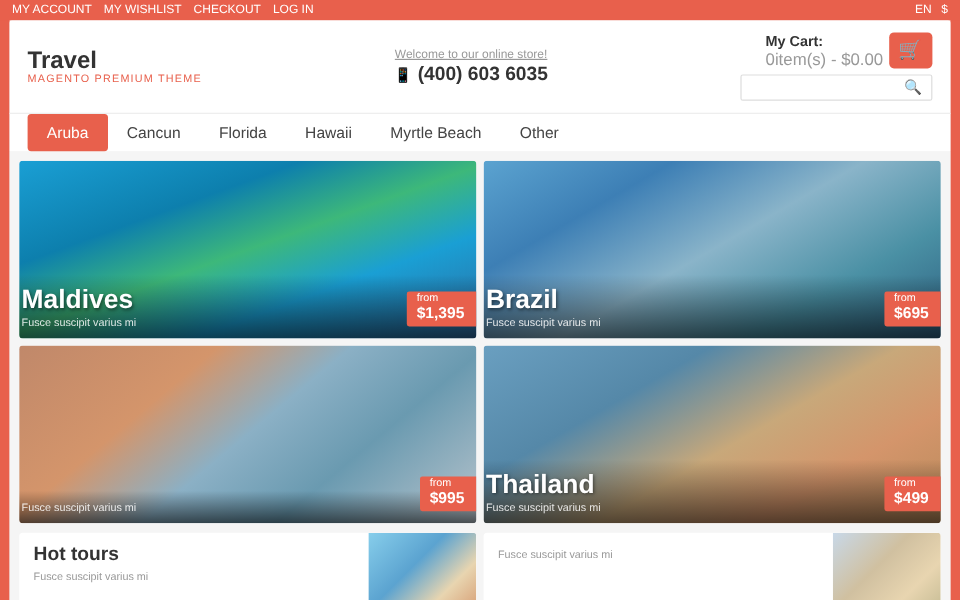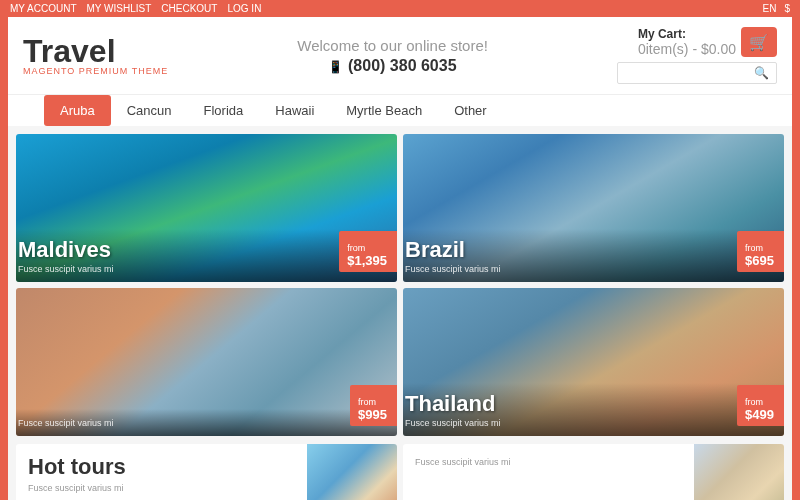--- a/index.html
+++ b/index.html
@@ -34,27 +34,27 @@
 
     
     .header {
       background: #fff;
       padding: 10px 15px;
       display: flex;
       align-items: center;
       justify-content: space-between;
     }
     .logo { line-height: 1; }
-    .logo-title { font-size: 32px; font-weight: bold; color: #333; }
+    .logo-title { font-size: 20px; font-weight: bold; color: #333; }
     .logo-subtitle { font-size: 9px; color: #e8604c; letter-spacing: 1px; }
 
     .header-center {
       text-align: center;
     }
-    .welcome-text { font-size: 15px; color: #999; margin-bottom: 3px; }
+    .welcome-text { font-size: 10px; color: #999; margin-bottom: 3px; text-decoration: underline; }
     .phone { font-size: 16px; font-weight: bold; color: #333; }
     .phone-icon { color: #e8604c; font-size: 12px; }
 
     .header-right { display: flex; align-items: center; gap: 10px; }
     .search-bar {
       display: flex;
       align-items: center;
       border: 1px solid #ddd;
       border-radius: 2px;
       padding: 3px 6px;
@@ -97,21 +97,20 @@
       padding: 8px 16px;
       font-size: 13px;
       color: #444;
       cursor: pointer;
       border-radius: 2px;
     }
     .nav-item.active {
       background: #e8604c;
       color: #fff;
       border-radius: 3px;
-      margin-left: 21px;
     }
 
     
     .content {
       padding: 8px;
       background: #f5f5f5;
     }
 
     .tour-grid {
       display: grid;
@@ -162,21 +161,21 @@
       margin-top: 1px;
     }
     .price-badge {
       position: absolute;
       bottom: 10px;
       right: 0;
       background: #e8604c;
       color: #fff;
       font-size: 13px;
       font-weight: bold;
-      padding: 12px 10px 4px 8px;
+      padding: 0 10px 4px 8px;
       border-radius: 2px 0 0 2px;
     }
     .price-from {
       font-size: 9px;
       font-weight: normal;
       display: block;
     }
 
     
     .bottom-grid {
@@ -192,21 +191,21 @@
       display: flex;
       align-items: stretch;
       height: 72px;
     }
 
     .bottom-card-text {
       padding: 10px 12px;
       flex: 1;
     }
     .bottom-card-title {
-      font-size: 22px;
+      font-size: 16px;
       font-weight: bold;
       color: #333;
     }
     .bottom-card-desc {
       font-size: 9px;
       color: #999;
       margin-top: 3px;
     }
     .bottom-card-img {
       width: 90px;
@@ -245,21 +244,21 @@
   <div class="header">
     <div class="logo">
       <div class="logo-title">Travel</div>
       <div class="logo-subtitle">MAGENTO PREMIUM THEME</div>
     </div>
 
     <div class="header-center">
       <div class="welcome-text">Welcome to our online store!</div>
       <div class="phone">
         <span class="phone-icon">📱</span>
-        <span>(800) 380 6035</span>
+        <span>(400) 603 6035</span>
       </div>
     </div>
 
     <div class="header-right">
       <div style="display:flex; flex-direction:column; gap:5px; align-items:flex-end;">
         <div class="cart-area">
           <div>
             <div class="cart-label">My Cart:</div>
             <div class="cart-price">0item(s) - $0.00</div>
           </div>

